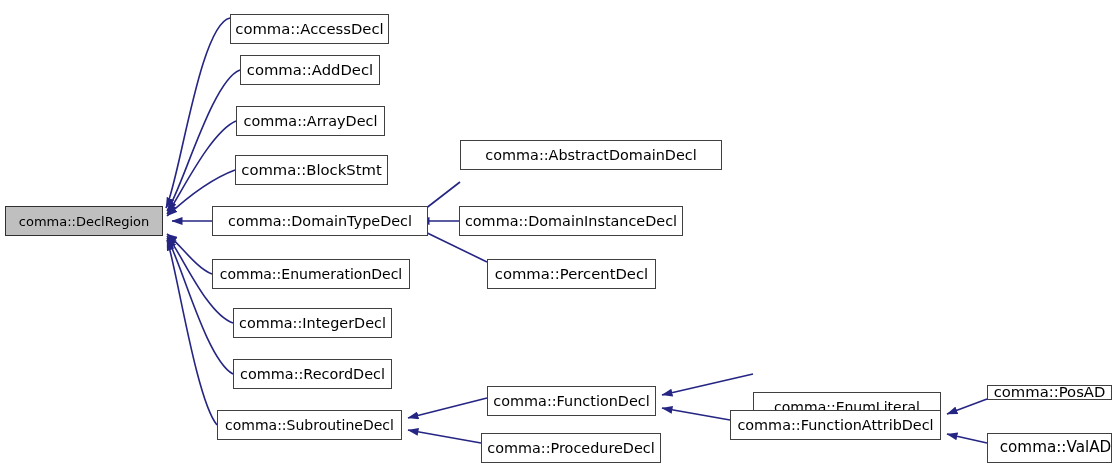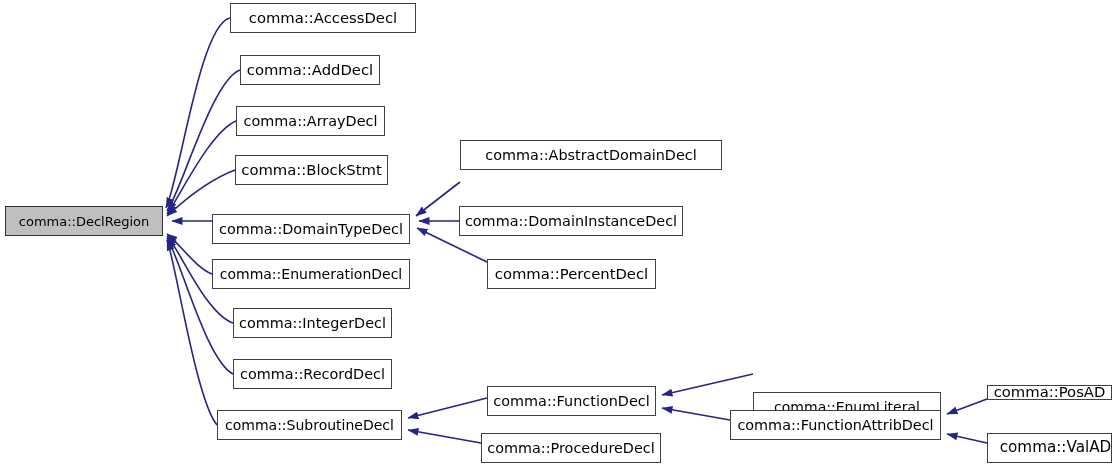--- a/index.html
+++ b/index.html
@@ -75,33 +75,33 @@
         <path d="M753,374 L662,395" fill="none" stroke="#252583" stroke-width="1.6" marker-end="url(#arrowhead)"></path>
         <path d="M730,420 L662,408" fill="none" stroke="#252583" stroke-width="1.6" marker-end="url(#arrowhead)"></path>
         <path d="M987,399 L947,414" fill="none" stroke="#252583" stroke-width="1.6" marker-end="url(#arrowhead)"></path>
         <path d="M987,443 L947,434" fill="none" stroke="#252583" stroke-width="1.6" marker-end="url(#arrowhead)"></path>
       </g>
   </svg>
   <div id="nodes">
       <div class="node root" style="left: 5px; top: 206px; width: 158px; height: 30px;">
         <span class="node-label" style="font-size: 13px;">comma::DeclRegion</span>
       </div>
-      <div class="node" style="left: 230px; top: 3px; width: 186px; height: 30px;">
+      <div class="node" style="left: 230px; top: 14px; width: 159px; height: 30px;">
         <span class="node-label" style="font-size: 14.8px;">comma::AccessDecl</span>
       </div>
       <div class="node" style="left: 240px; top: 55px; width: 140px; height: 30px;">
         <span class="node-label" style="font-size: 14.8px;">comma::AddDecl</span>
       </div>
       <div class="node" style="left: 236px; top: 106px; width: 149px; height: 30px;">
         <span class="node-label" style="font-size: 14.4px;">comma::ArrayDecl</span>
       </div>
       <div class="node" style="left: 235px; top: 155px; width: 153px; height: 30px;">
         <span class="node-label" style="font-size: 14.8px;">comma::BlockStmt</span>
       </div>
-      <div class="node" style="left: 212px; top: 206px; width: 198px; height: 30px; margin-top: 8px;">
+      <div class="node" style="left: 212px; top: 206px; width: 216px; height: 30px;">
         <span class="node-label" style="font-size: 14.4px;">comma::DomainTypeDecl</span>
       </div>
       <div class="node" style="left: 212px; top: 259px; width: 198px; height: 30px;">
         <span class="node-label" style="font-size: 14px;">comma::EnumerationDecl</span>
       </div>
       <div class="node" style="left: 233px; top: 308px; width: 159px; height: 30px;">
         <span class="node-label" style="font-size: 14.4px;">comma::IntegerDecl</span>
       </div>
       <div class="node" style="left: 233px; top: 359px; width: 159px; height: 30px;">
         <span class="node-label" style="font-size: 14.4px;">comma::RecordDecl</span>

